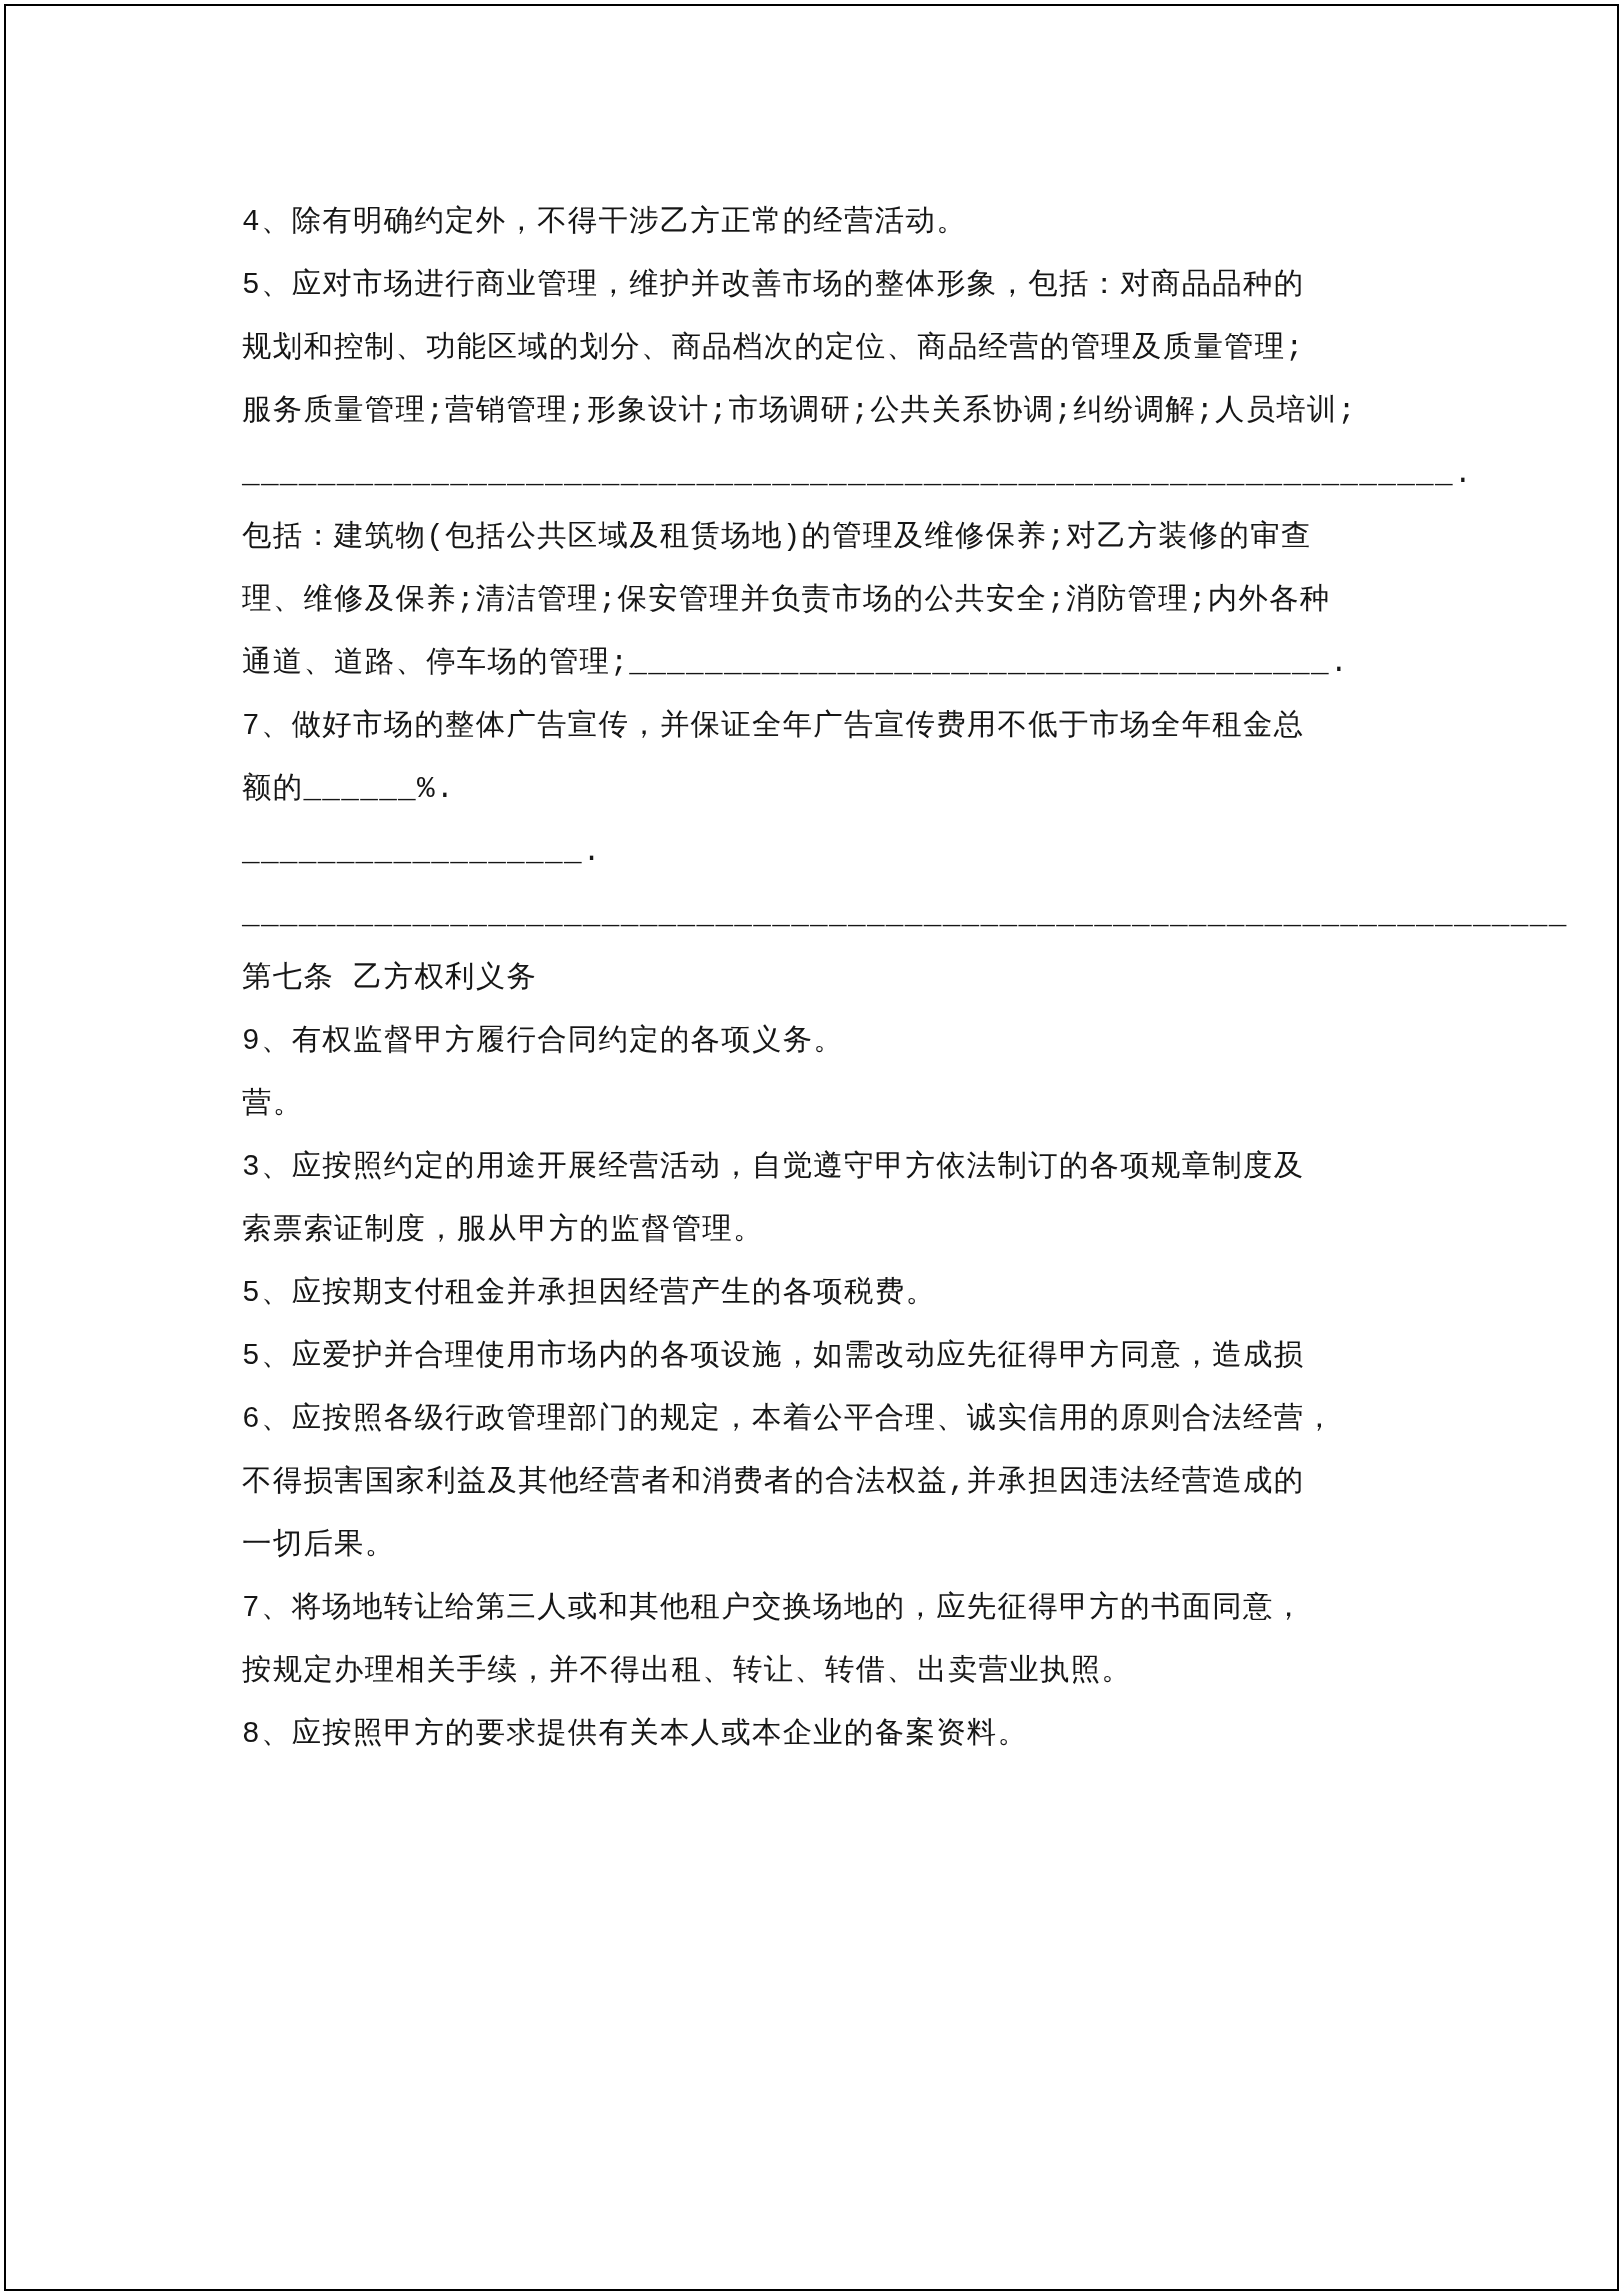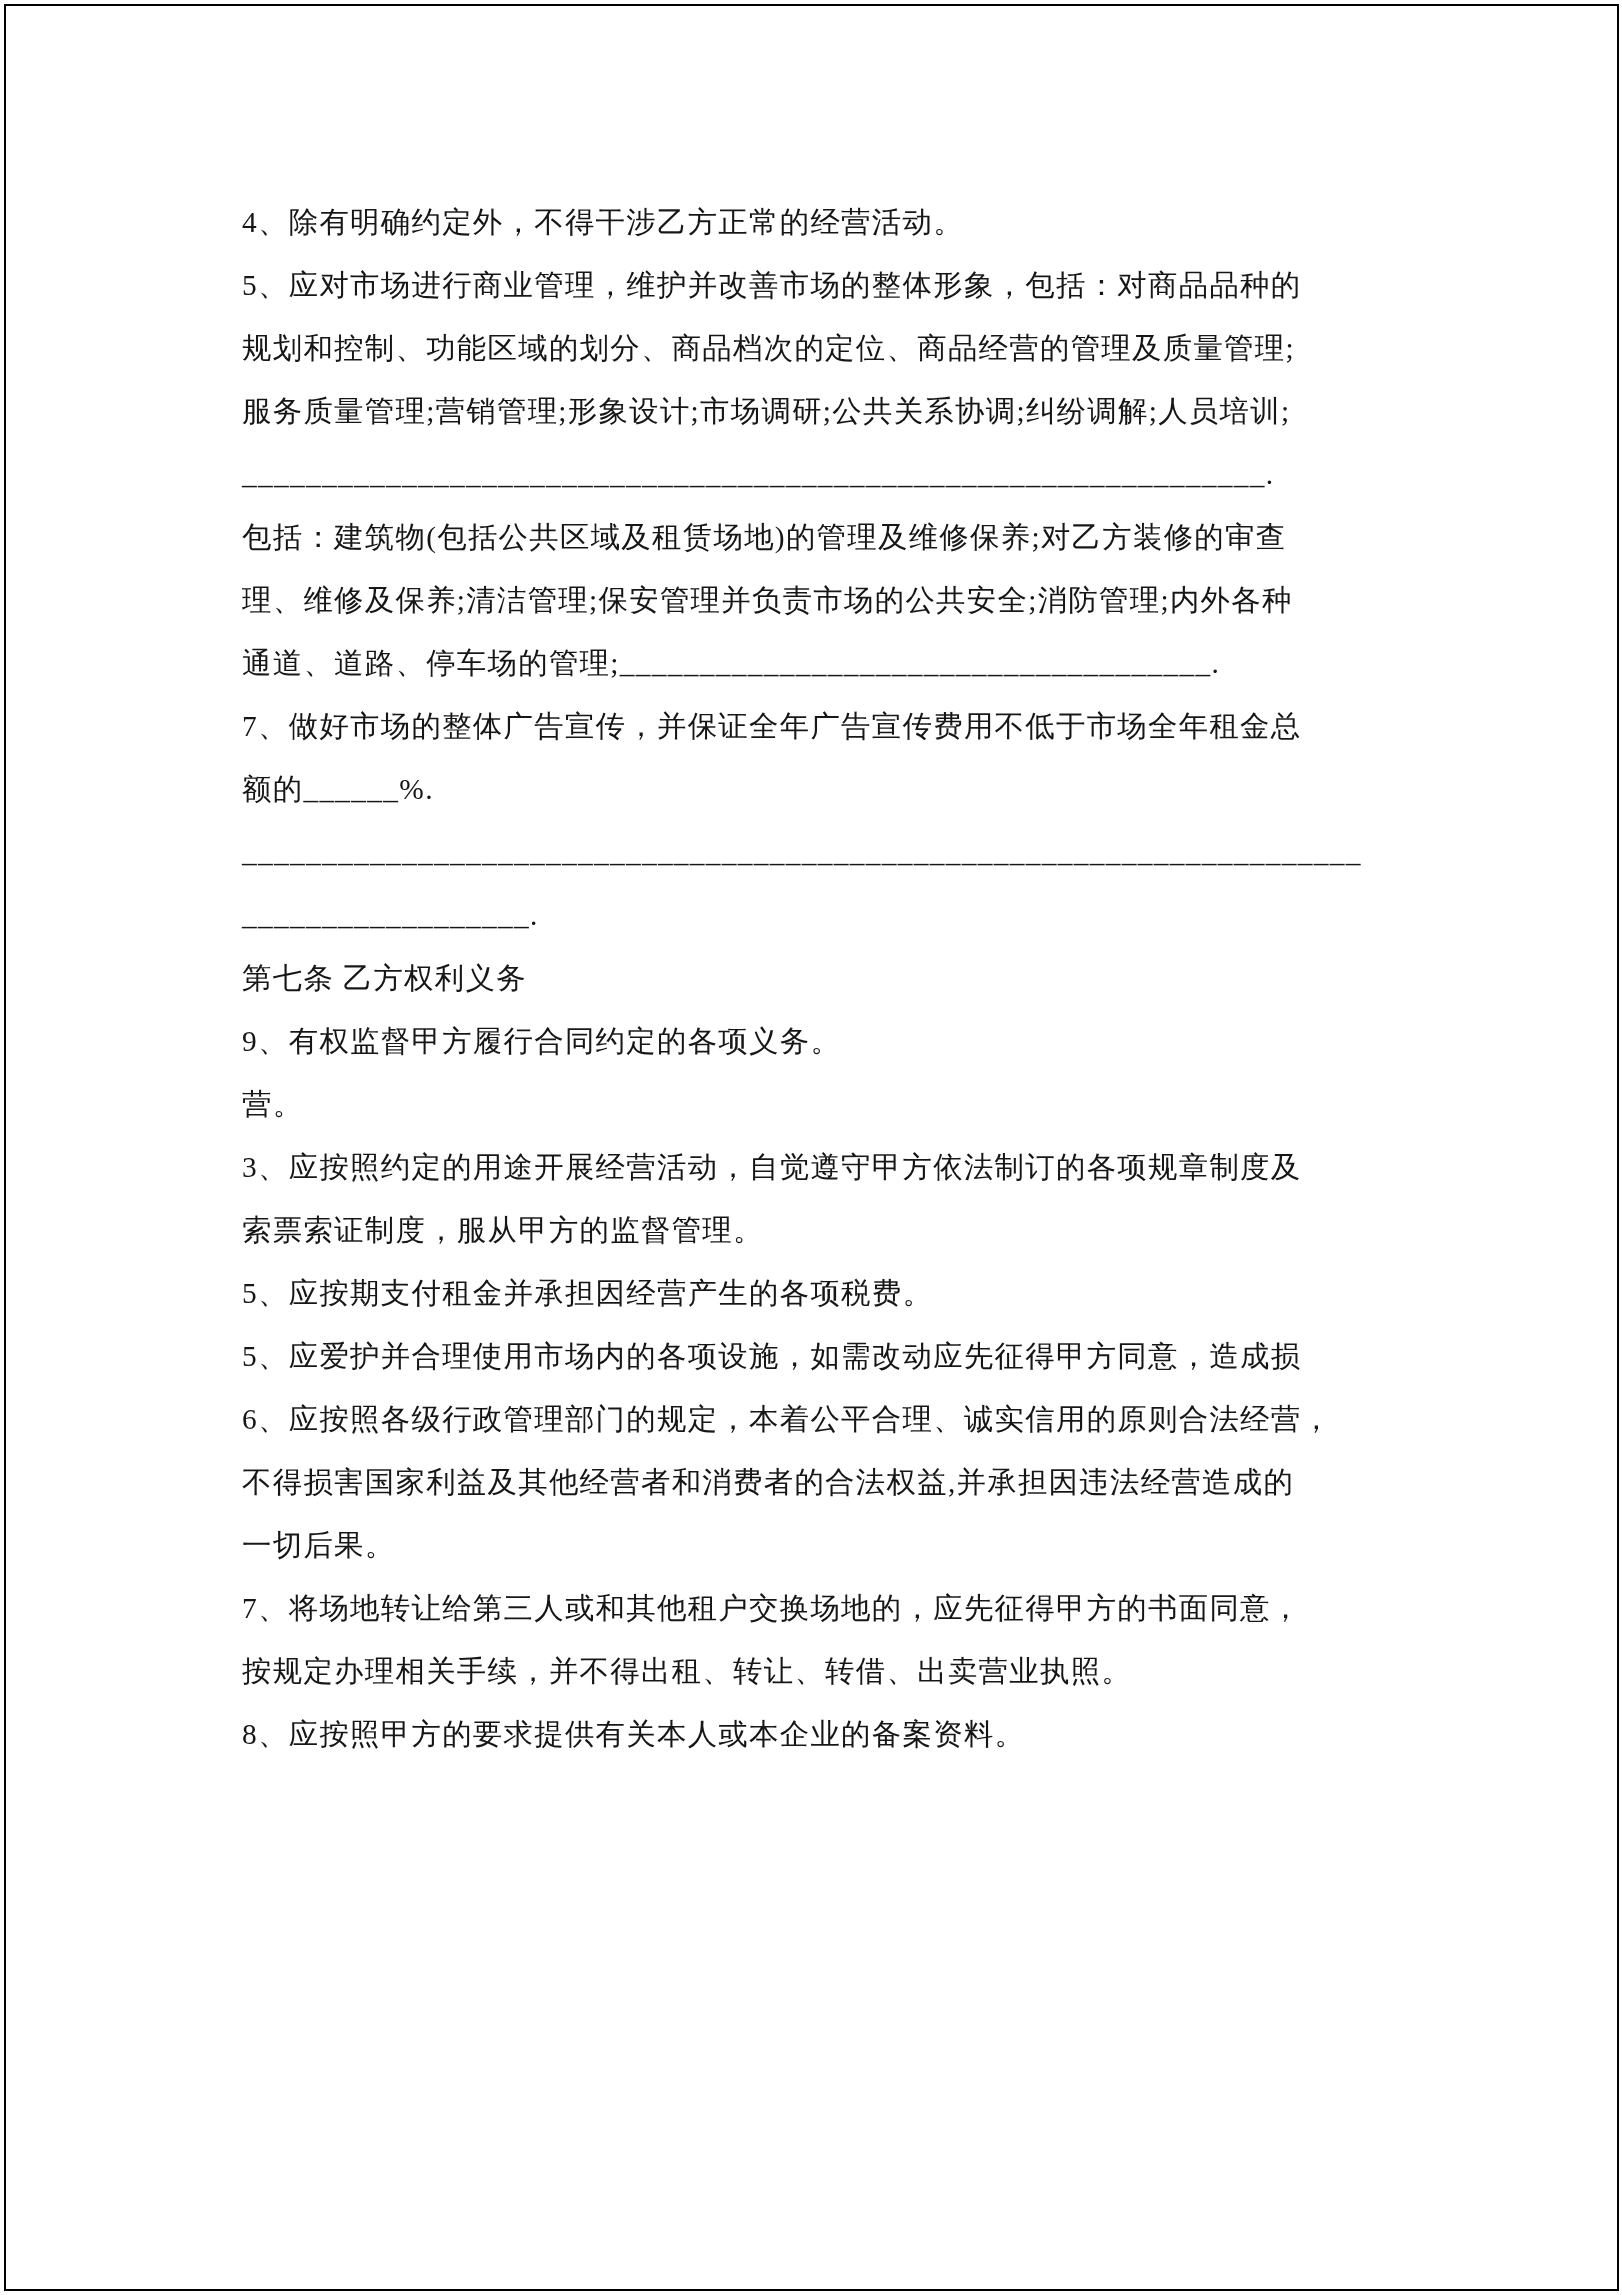--- a/index.html
+++ b/index.html
@@ -6,21 +6,21 @@
     margin: 0;
     padding: 0;
     background: #ffffff;
   }
   .page {
     position: relative;
     width: 1623px;
     height: 2295px;
     background: #ffffff;
     overflow: hidden;
-    font-family: Liberation Serif, serif;
+    font-family: Liberation Mono, monospace;
   }
   .page-border {
     position: absolute;
     left: 3.9px;
     top: 3.9px;
     right: 3.9px;
     bottom: 3.9px;
     border: 2.6px solid #000000;
     pointer-events: none;
   }
@@ -53,22 +53,22 @@
     <p class="line">4、除有明确约定外，不得干涉乙方正常的经营活动。</p>
     <p class="line">5、应对市场进行商业管理，维护并改善市场的整体形象，包括：对商品品种的</p>
     <p class="line">规划和控制、功能区域的划分、商品档次的定位、商品经营的管理及质量管理;</p>
     <p class="line">服务质量管理;营销管理;形象设计;市场调研;公共关系协调;纠纷调解;人员培训;</p>
     <p class="line">________________________________________________________________.</p>
     <p class="line">包括：建筑物(包括公共区域及租赁场地)的管理及维修保养;对乙方装修的审查</p>
     <p class="line">理、维修及保养;清洁管理;保安管理并负责市场的公共安全;消防管理;内外各种</p>
     <p class="line">通道、道路、停车场的管理;_____________________________________.</p>
     <p class="line">7、做好市场的整体广告宣传，并保证全年广告宣传费用不低于市场全年租金总</p>
     <p class="line">额的______%.</p>
+    <p class="line">__________________.</p>
     <p class="line">______________________________________________________________________</p>
-    <p class="line">__________________.</p>
     <p class="line heading">第七条 乙方权利义务</p>
     <p class="line">9、有权监督甲方履行合同约定的各项义务。</p>
     <p class="line">营。</p>
     <p class="line">3、应按照约定的用途开展经营活动，自觉遵守甲方依法制订的各项规章制度及</p>
     <p class="line">索票索证制度，服从甲方的监督管理。</p>
     <p class="line">5、应按期支付租金并承担因经营产生的各项税费。</p>
     <p class="line">5、应爱护并合理使用市场内的各项设施，如需改动应先征得甲方同意，造成损</p>
     <p class="line">6、应按照各级行政管理部门的规定，本着公平合理、诚实信用的原则合法经营，</p>
     <p class="line">不得损害国家利益及其他经营者和消费者的合法权益,并承担因违法经营造成的</p>
     <p class="line">一切后果。</p>

